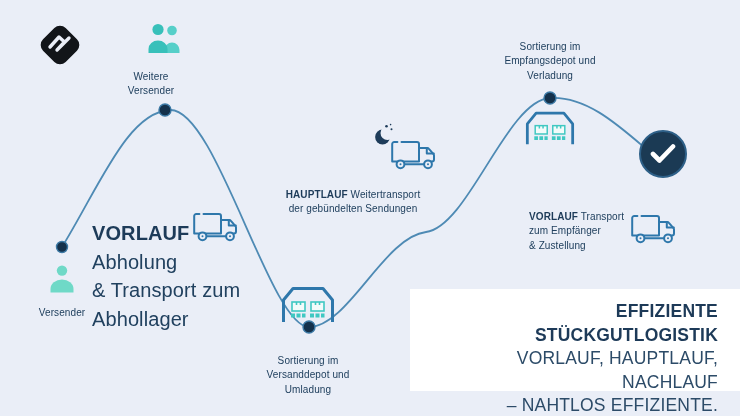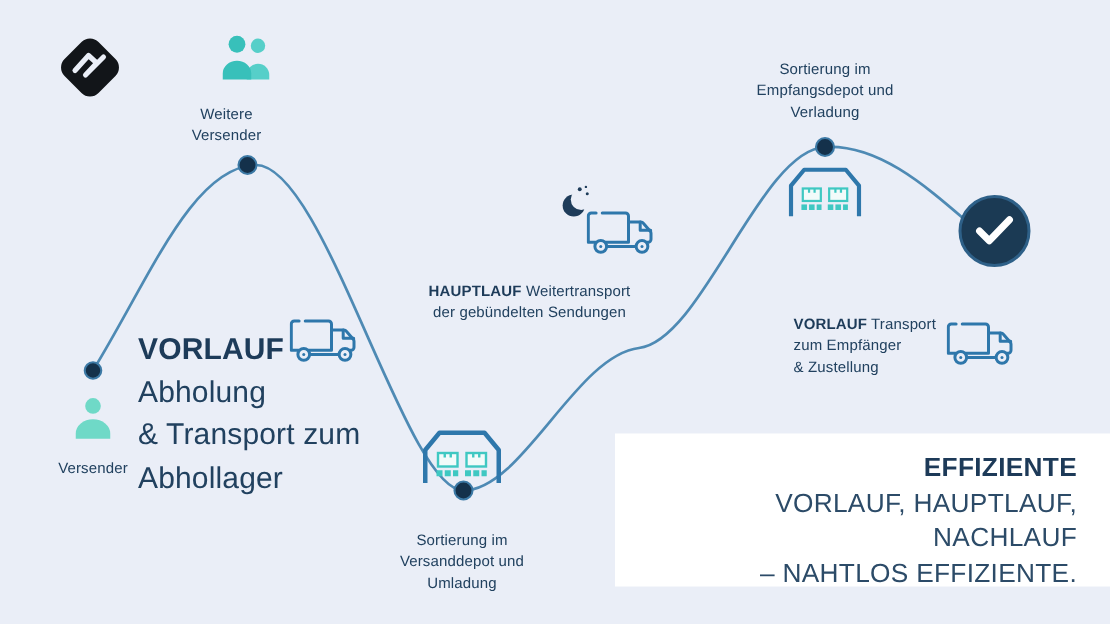--- a/index.html
+++ b/index.html
@@ -186,17 +186,18 @@
   </svg>
 
   <div class="check-circle">
     <svg width="26" height="22" viewBox="0 0 26 22">
       <polyline points="3,11 9.5,17.5 23,3.5" fill="none" stroke="#ffffff" stroke-width="4.6" stroke-linecap="round" stroke-linejoin="round"></polyline>
     </svg>
   </div>
 
   <div class="banner">
     <div class="b-line">EFFIZIENTE</div>
+    <div class="b-line">STÜCKGUTLOGISTIK</div>
     <div class="r-line">VORLAUF, HAUPTLAUF, NACHLAUF</div>
     <div class="r-line">– NAHTLOS EFFIZIENTE.</div>
   </div>
 
 </div>
 
 </body></html>

